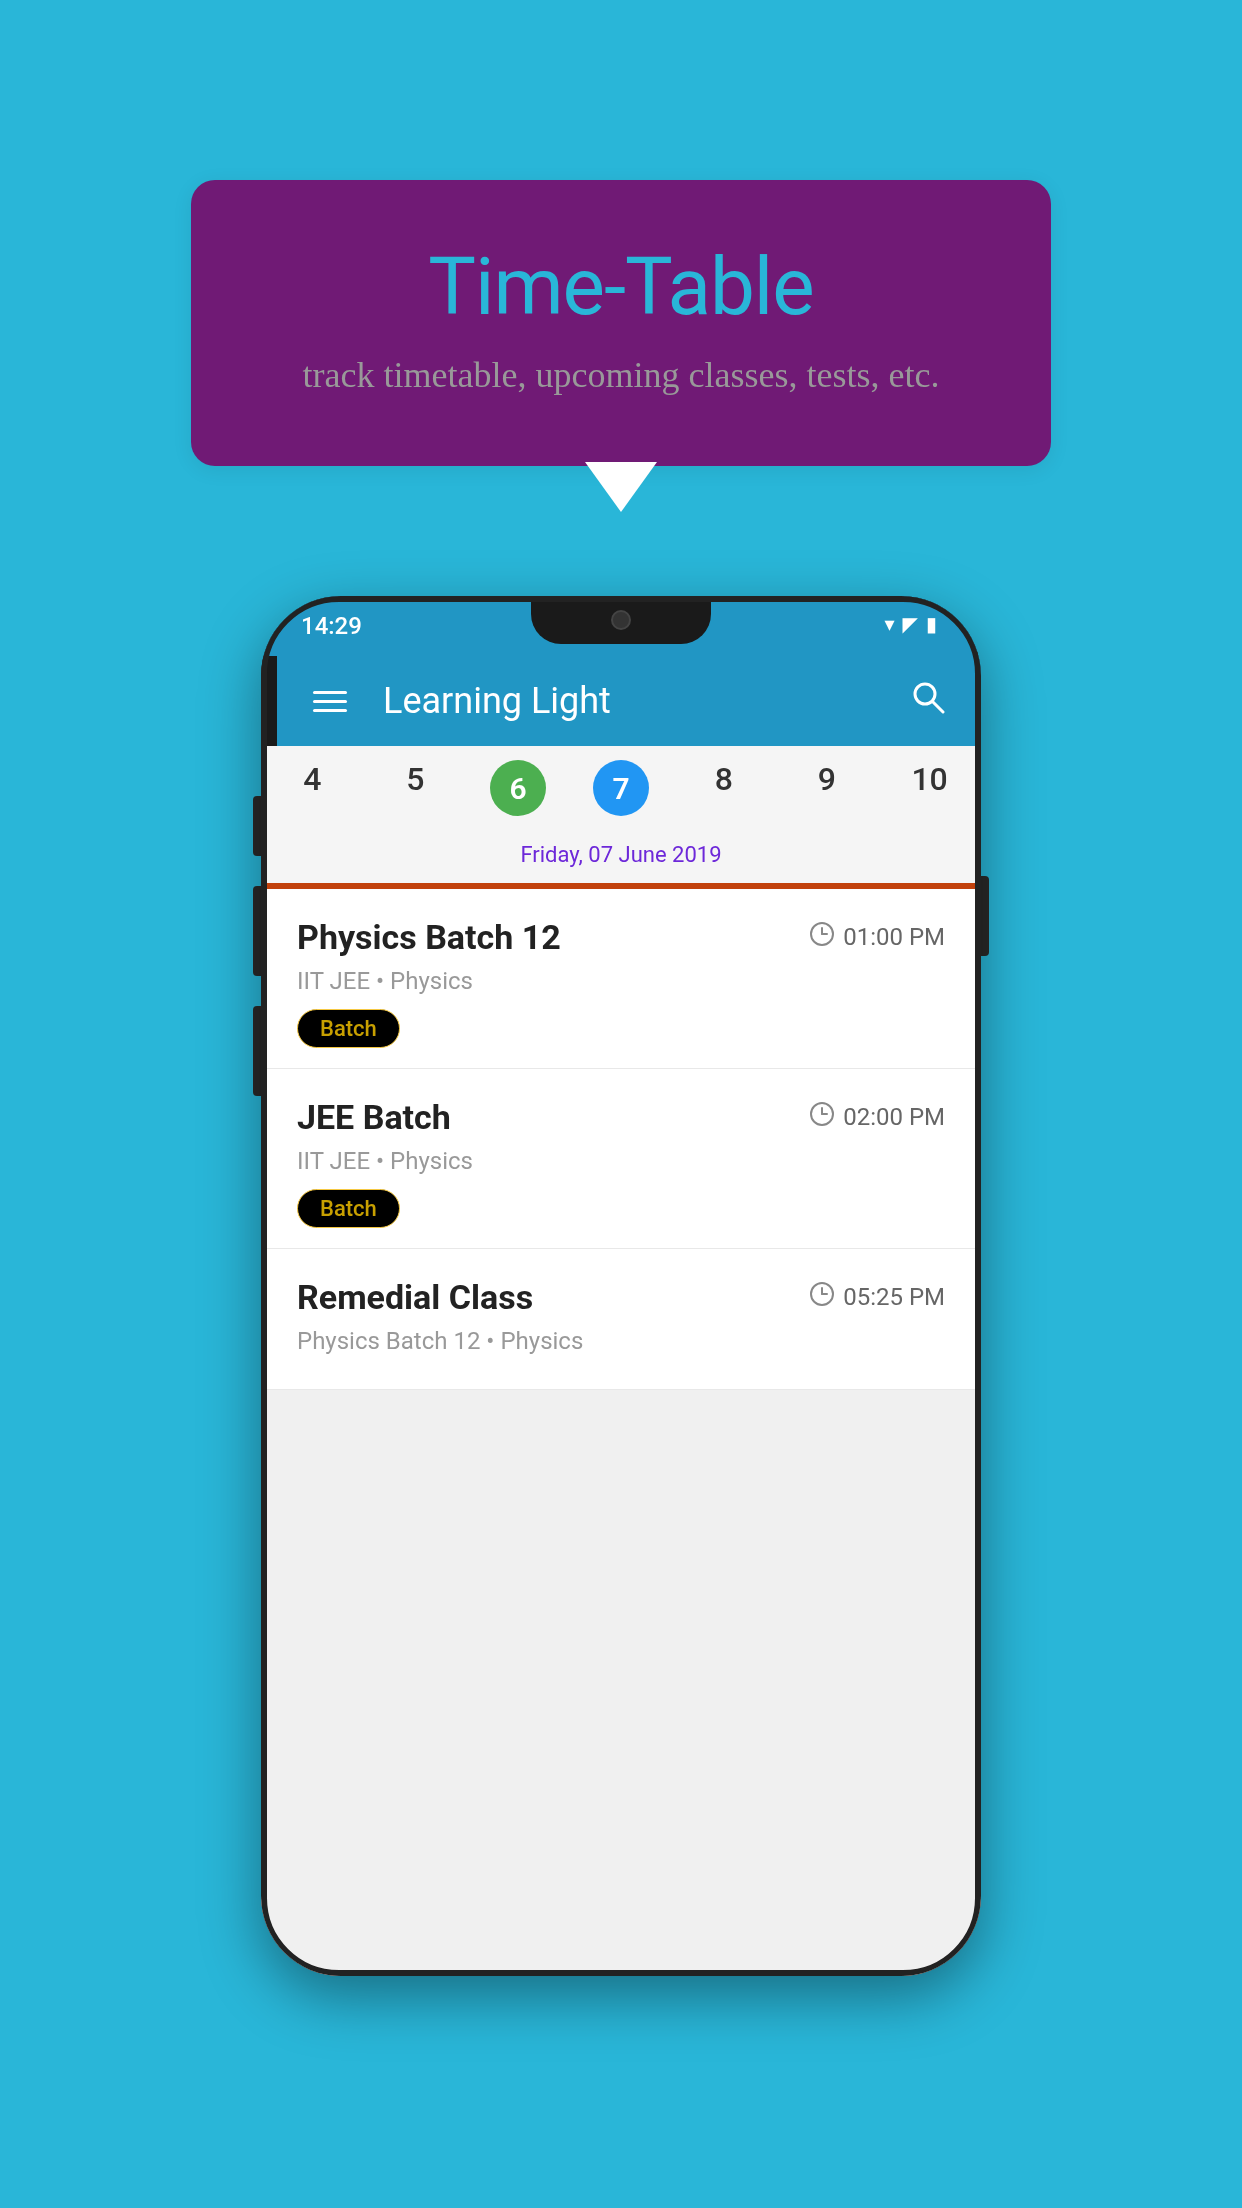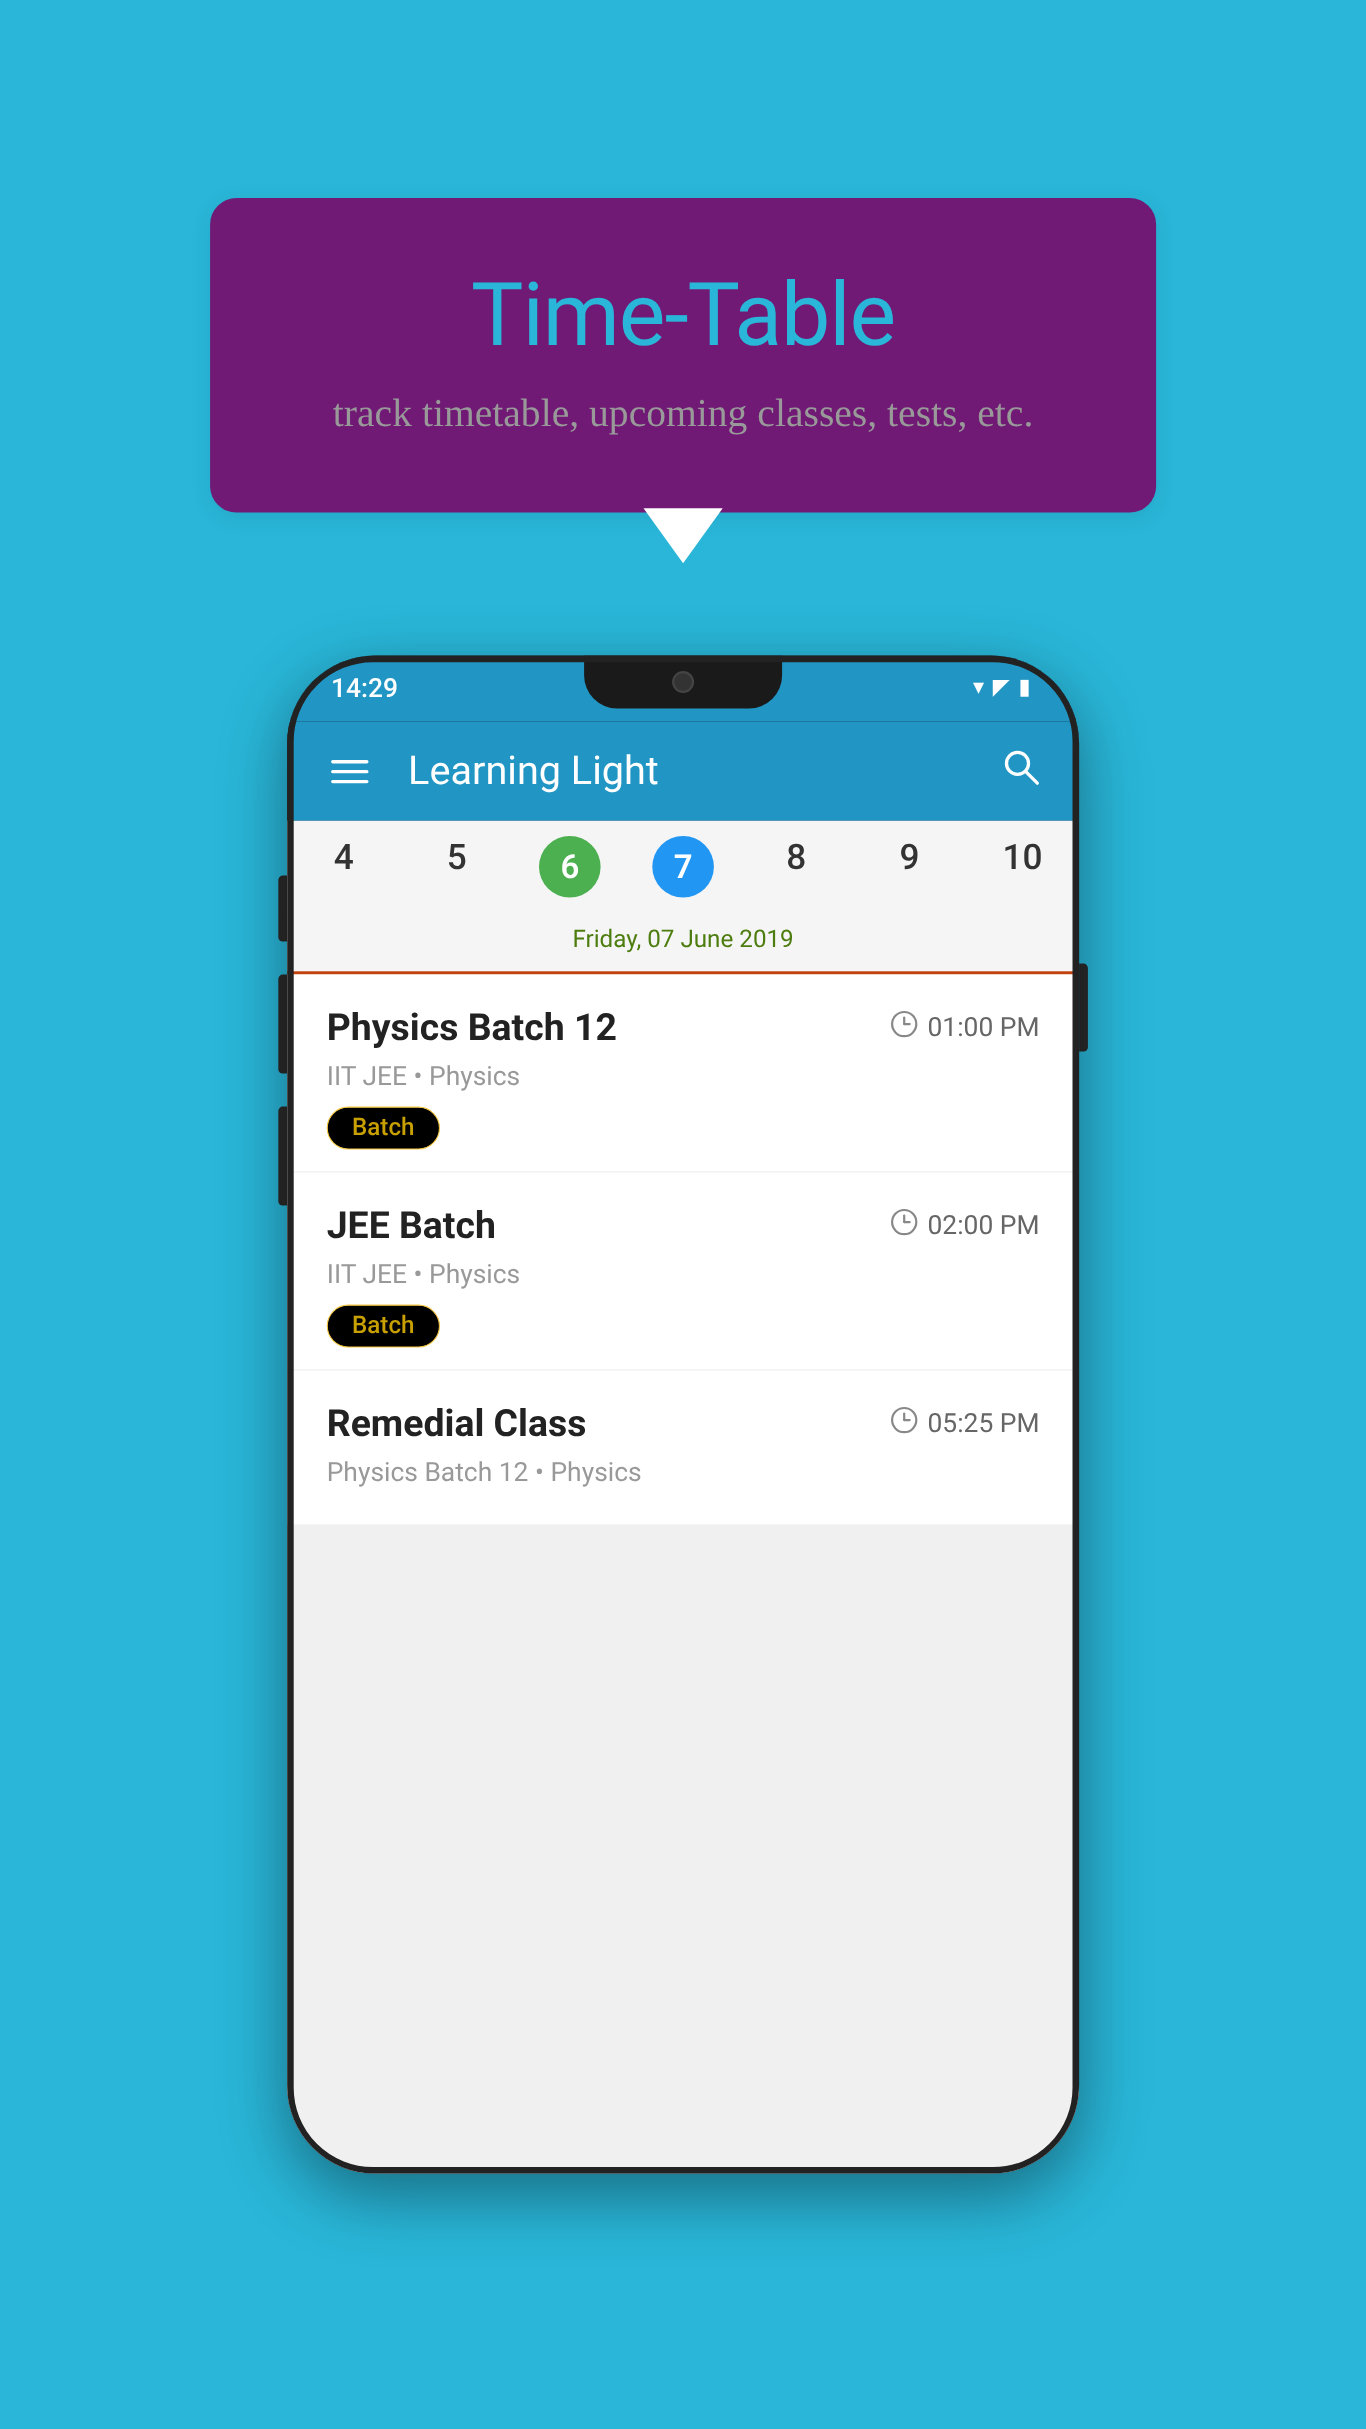--- a/index.html
+++ b/index.html
@@ -131,21 +131,21 @@
 
     .wifi-icon, .signal-icon, .battery-icon {
       color: #fff;
       font-size: 20px;
     }
 
     
     .app-bar {
       position: absolute;
       top: 60px;
-      left: 4px;
+      left: 16px;
       right: 0;
       height: 90px;
       background: #2196c4;
       display: flex;
       align-items: center;
       padding: 0 36px;
       z-index: 5;
     }
 
     .hamburger-icon {
@@ -242,24 +242,24 @@
     }
 
     .day-circle.blue {
       background: #2196f3;
       color: #fff;
     }
 
     .selected-date {
       text-align: center;
       font-size: 22px;
-      color: #4d7c0f;
+      color: #6d28d9;
       padding: 8px 0 16px;
       background: #f5f5f5;
-      border-bottom: 3px solid #c2410c;
+      border-bottom: 6px solid #c2410c;
     }
 
     
     .schedule-list {
       background: #fff;
     }
 
     .schedule-item {
       background: #fff;
       padding: 28px 36px 20px;

